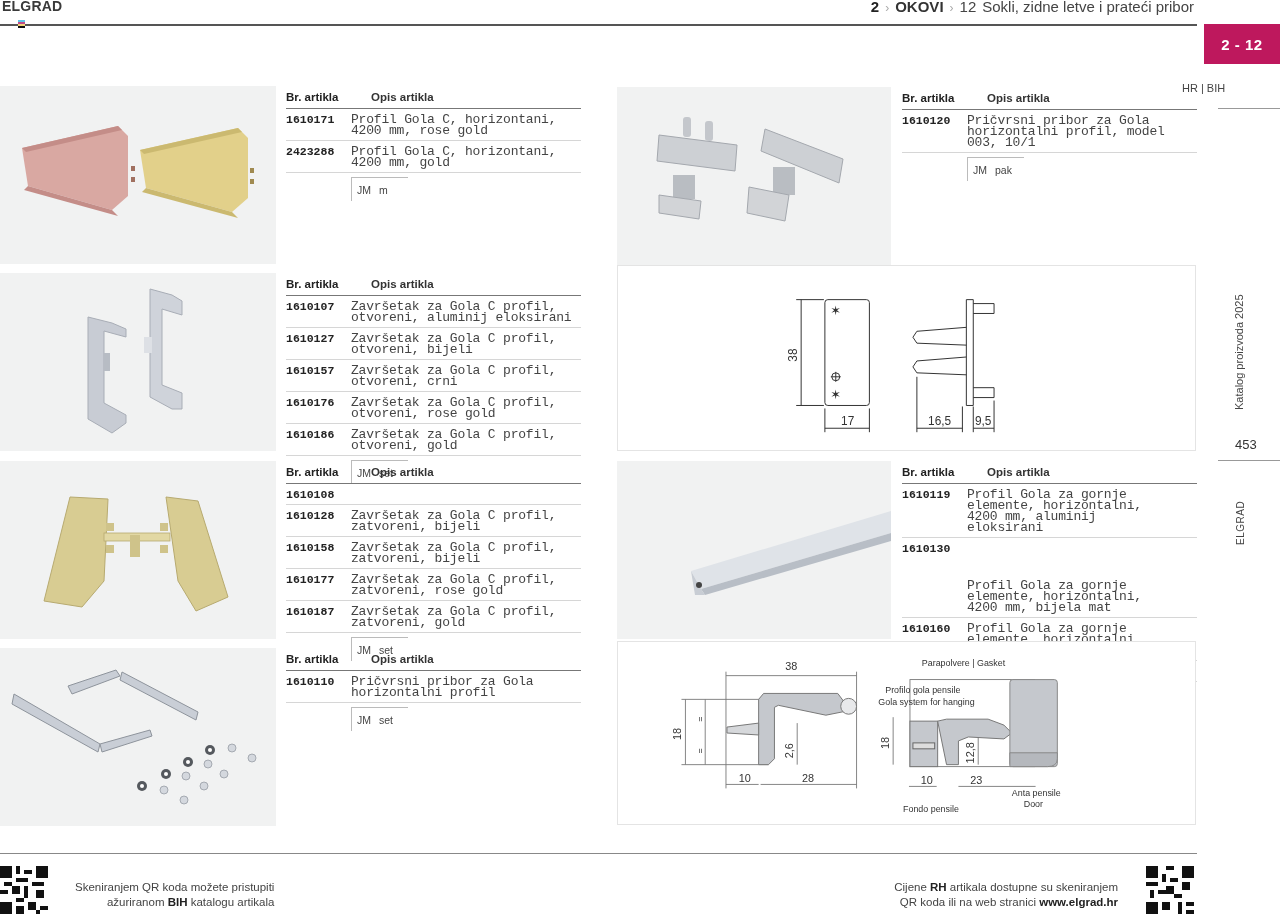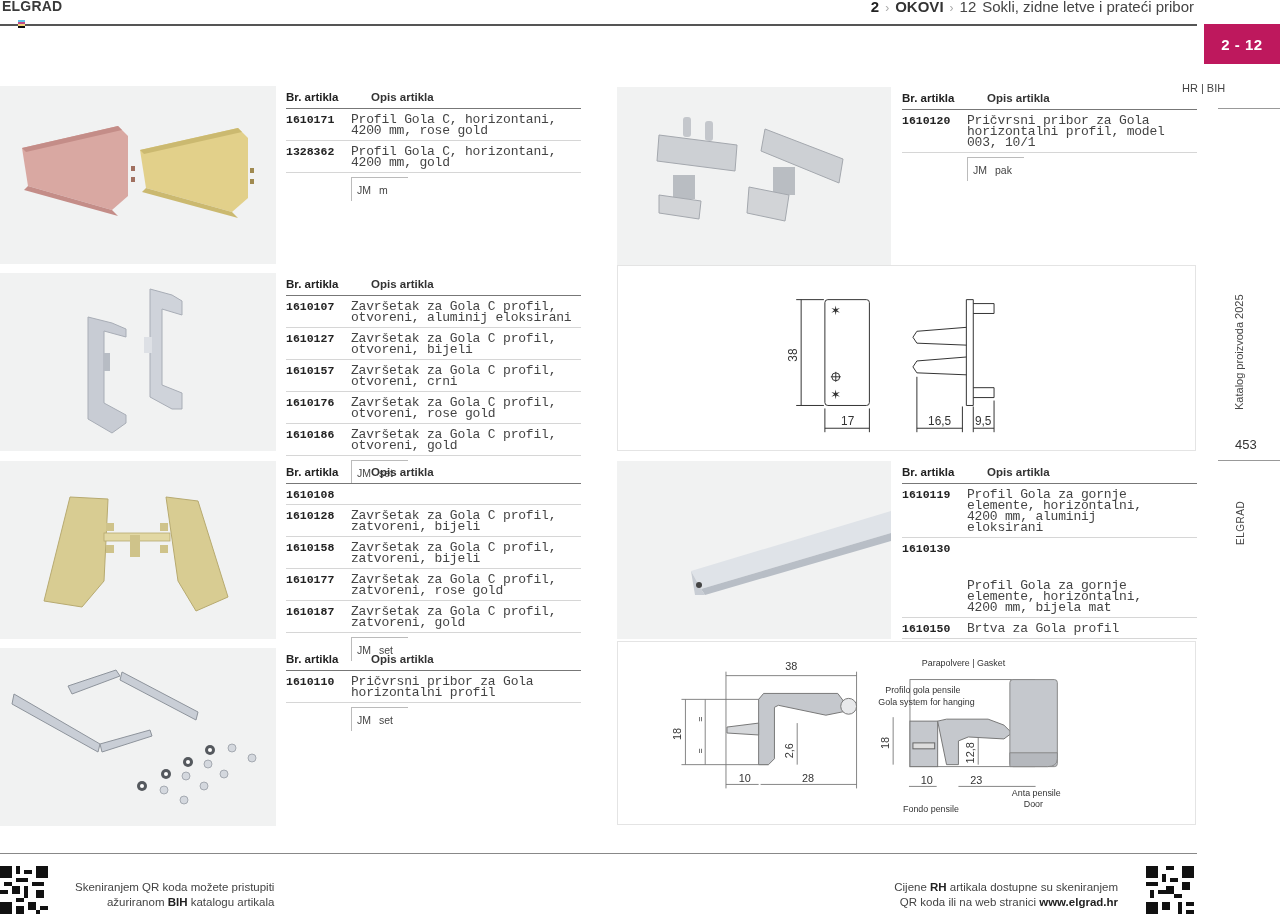--- a/index.html
+++ b/index.html
@@ -90,21 +90,21 @@
 <div class="ptable" style="left:286px;top:91px;">
   <div class="hdr">
     <span class="c1">Br. artikla</span>
     <span>Opis artikla</span>
   </div>
   <div class="row">
       <span class="c1">1610171</span>
       <span class="c2">Profil Gola C, horizontani, 4200 mm, rose gold</span>
     </div>
   <div class="row">
-      <span class="c1">1328362</span>
+      <span class="c1">2423288</span>
       <span class="c2">Profil Gola C, horizontani, 4200 mm, gold</span>
     </div>
   <div class="unit">
       <span>JM</span>
       <span>m</span>
     </div>
 </div>
 
 <div class="img-box" style="left:0;top:273px;width:276px;height:178px;">
   <svg viewBox="0 0 276 178">
@@ -315,20 +315,24 @@
   </div>
   <div class="row">
       <span class="c1">1610119</span>
       <span class="c2" style="width:205px;">Profil Gola za gornje elemente, horizontalni, 4200 mm, aluminij eloksirani</span>
     </div>
   <div class="row">
       <span class="c1">1610130</span>
       <span class="c2" style="width:205px;margin-top:37px;">Profil Gola za gornje elemente, horizontalni, 4200 mm, bijela mat</span>
     </div>
   <div class="row">
+      <span class="c1">1610160</span>
+      <span class="c2" style="width:205px;">Profil Gola za gornje elemente, horizontalni, 4200 mm, obrada crna mat</span>
+    </div>
+  <div class="row">
       <span class="c1">1610150</span>
       <span class="c2">Brtva za Gola profil</span>
     </div>
   <div class="unit">
       <span>JM</span>
       <span>m</span>
     </div>
 </div>
 
 <div class="drawing-box" style="left:617px;top:641px;width:579px;height:184px;">

